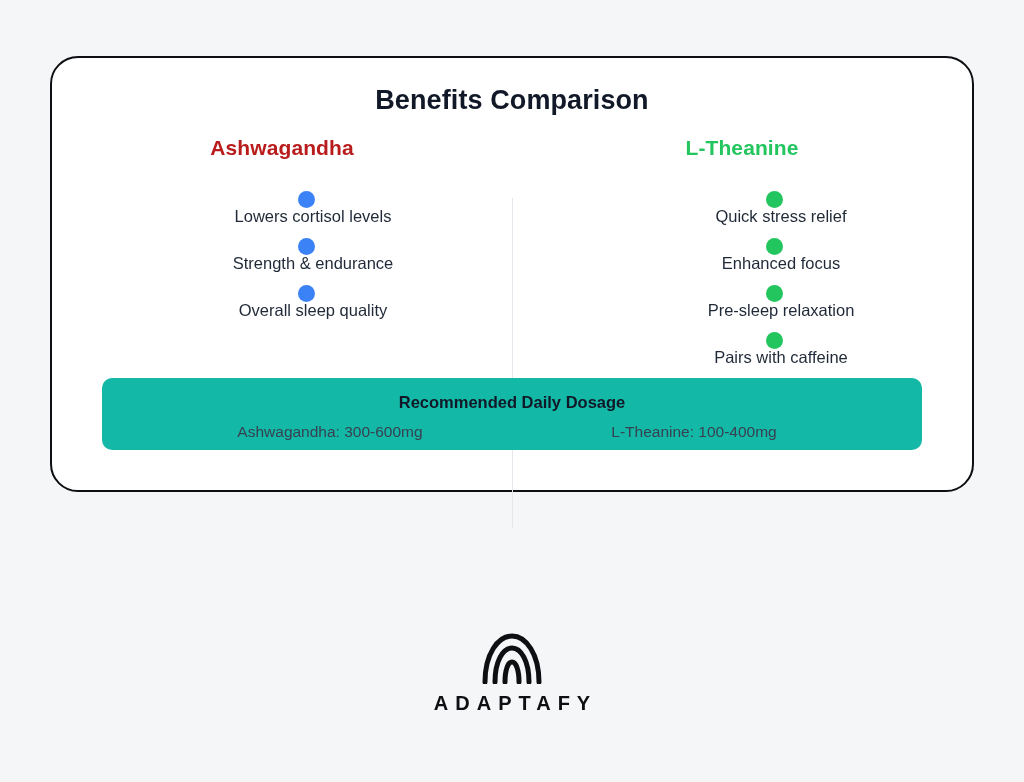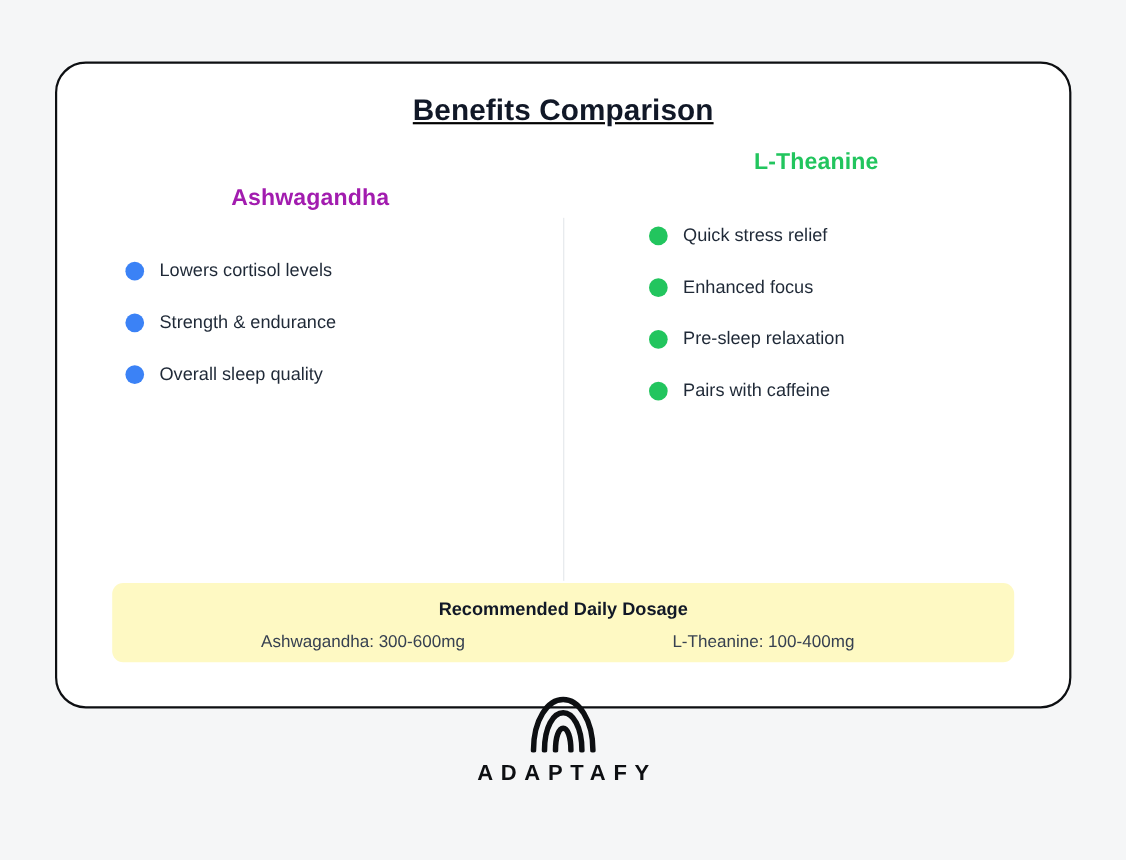--- a/index.html
+++ b/index.html
@@ -19,26 +19,25 @@
     position: relative;
     width: 1024px;
     height: 782px;
   }
 
   .card {
     position: absolute;
     left: 50px;
     top: 56px;
     width: 924px;
-    height: 588px;
+    height: 436px;
     box-sizing: border-box;
     background: #ffffff;
     border: 2.5px solid #0d0f12;
     border-radius: 28px;
-    text-decoration: underline;
   }
 
   .card-title {
     margin: 0;
     padding-top: 27px;
     text-align: center;
     font-size: 27px;
     font-weight: bold;
     color: #111827;
     letter-spacing: 0.1px;
@@ -71,34 +70,35 @@
     background: #e3e6ea;
   }
 
   .col-head {
     margin: 0;
     font-size: 21px;
     font-weight: bold;
     text-align: center;
     letter-spacing: 0.1px;
   }
-  .col-left .col-head  { color: #a21caf; padding-right: 62px; margin-top: 32px; }
+  .col-left .col-head  { color: #b91c1c; padding-right: 62px; }
   .col-right .col-head { color: #22c55e; padding-right: 78px; }
 
   .benefit-list {
     list-style: none;
     margin: 0;
     padding: 0;
     margin-top: 31px;
   }
 
   .benefit-item {
     display: flex;
     align-items: center;
     height: 47px;
+    flex-direction: column;
   }
 
   .dot {
     width: 17px;
     height: 17px;
     border-radius: 50%;
     flex: 0 0 17px;
     margin-right: 14px;
   }
   .dot.blue  { background: #3b82f6; }
@@ -109,21 +109,21 @@
     color: #1f2937;
     line-height: 1;
   }
 
   .dosage {
     position: absolute;
     left: 50px;
     right: 50px;
     bottom: 40px;
     height: 72px;
-    background: #fef9c3;
+    background: #14b8a6;
     border-radius: 10px;
     box-sizing: border-box;
     padding-top: 15px;
   }
 
   .dosage-title {
     margin: 0;
     text-align: center;
     font-size: 16.5px;
     font-weight: bold;

